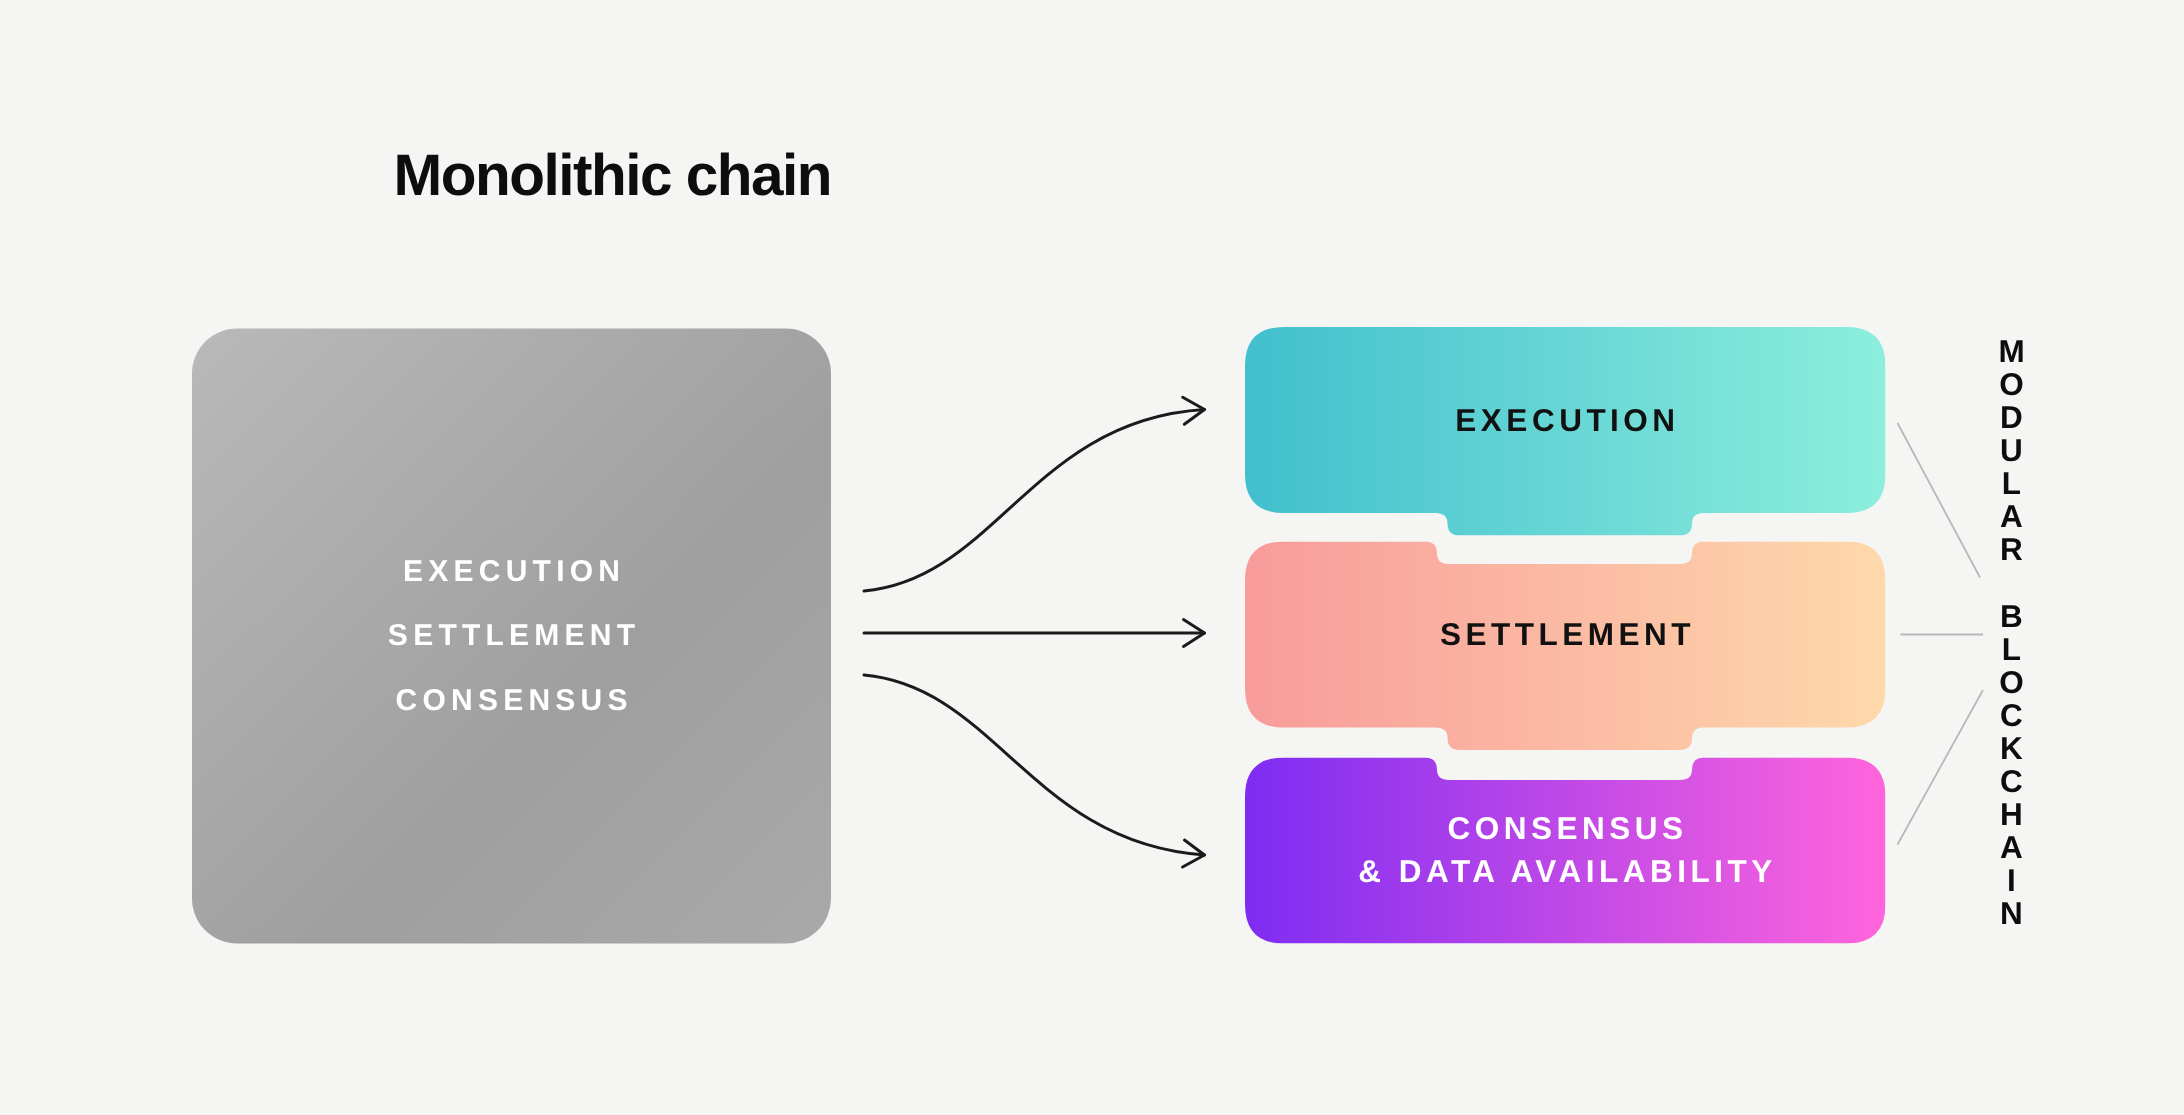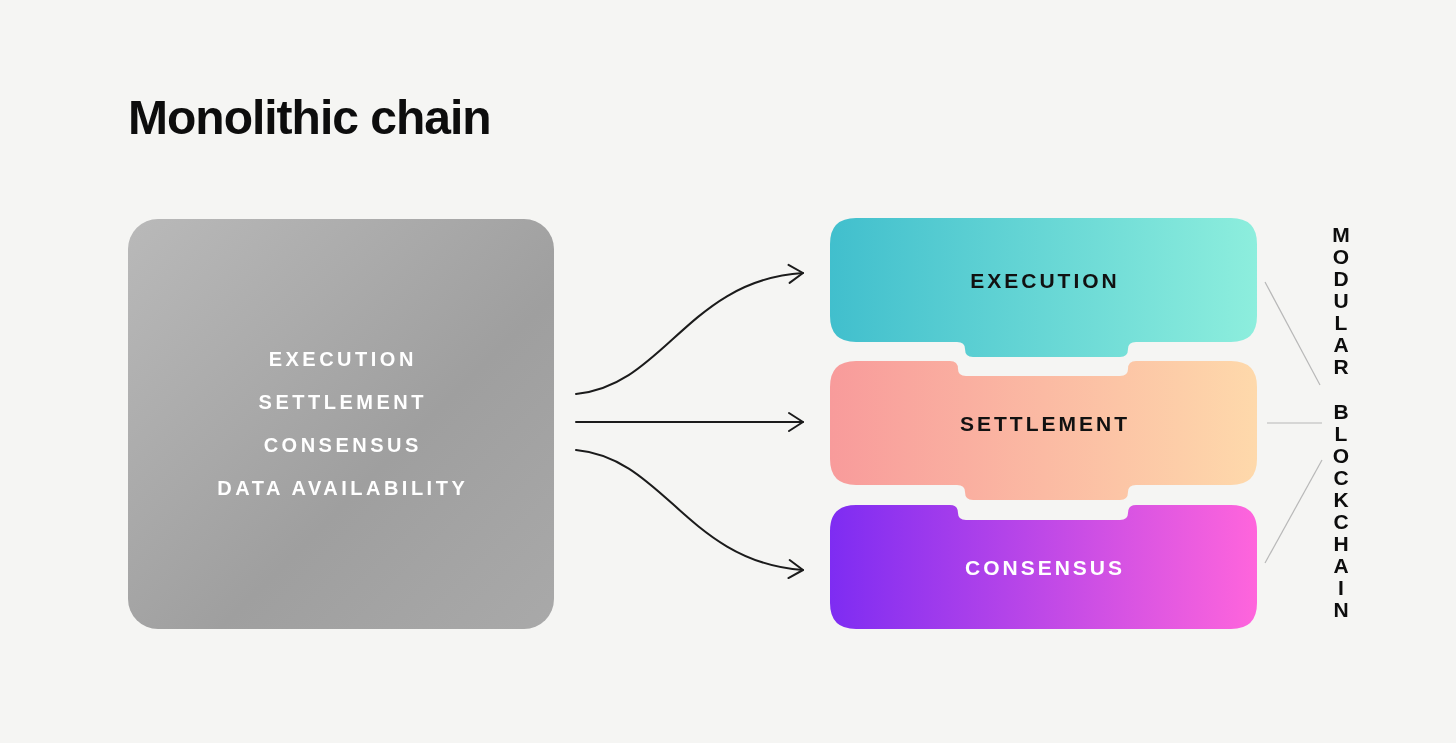--- a/index.html
+++ b/index.html
@@ -2,22 +2,22 @@
 <html><head>
 <meta charset="utf-8">
 <style>
   html,body { margin:0; padding:0; }
   #canvas {
     position:relative; width:1456px; height:743px;
     background:#f5f5f3; overflow:hidden;
     font-family:"Liberation Sans", sans-serif; color:#111;
   }
   .title {
-    position:absolute; text-align:left;
-    font-size:48px; font-weight:700; letter-spacing:-1px; line-height:52px; color:#0d0d0d;
+    position:absolute; text-align:right;
+    font-size:39px; font-weight:700; letter-spacing:-1px; line-height:52px; color:#0d0d0d;
   }
   #title-left  { left:128px; top:92px; width:426px; }
   #title-right { left:830px; top:92px; width:427px; }
 
   #mono-box {
     position:absolute; left:128px; top:219px; width:426px; height:410px;
     border-radius:30px;
     background:linear-gradient(135deg,#b9b9b9 0%, #9f9f9f 60%, #a9a9a9 100%);
     display:flex; flex-direction:column; align-items:center; justify-content:center;
   }
@@ -52,21 +52,20 @@
 <body>
 
 <div id="canvas" style="background: rgb(245, 245, 243);">
 
   <div id="title-left" class="title">Monolithic chain</div>
 
   <div id="mono-box">
     <div class="mono-line">EXECUTION</div>
     <div class="mono-line">SETTLEMENT</div>
     <div class="mono-line">CONSENSUS</div>
-    <div class="mono-line">DATA AVAILABILITY</div>
   </div>
 
   <svg id="arrows-svg" width="264" height="350" viewBox="0 0 264 350">
     <defs>
       <marker id="ah" viewBox="0 0 18 22" refX="16" refY="11" markerWidth="18" markerHeight="22" markerUnits="userSpaceOnUse" orient="auto">
         <path d="M 2,2 L 16,11 L 2,20" fill="none" stroke="#1b1b1b" stroke-width="2" stroke-linecap="round" stroke-linejoin="round"></path>
       </marker>
     </defs>
     <path d="M 20,154 C 108,146 132,40 247,33" fill="none" stroke="#1b1b1b" stroke-width="2" stroke-linecap="round" marker-end="url(#ah)"></path>
     <path d="M 20,182 L 247,182" fill="none" stroke="#1b1b1b" stroke-width="2" stroke-linecap="round" marker-end="url(#ah)"></path>
@@ -103,20 +102,21 @@
     <defs>
       <linearGradient id="g3" x1="0" y1="0" x2="1" y2="0">
         <stop offset="0" stop-color="#7e2cf2"></stop>
         <stop offset="1" stop-color="#ff65dc"></stop>
       </linearGradient>
     </defs>
     <path fill="url(#g3)" d="M 26,0 H 120 Q 128,0 128,8 Q 128,15 136,15 H 290 Q 298,15 298,8 Q 298,0 306,0 H 401 Q 427,0 427,26 V 98 Q 427,124 401,124 H 26 Q 0,124 0,98 V 26 Q 0,0 26,0 Z"></path>
   </svg>
   <div class="block-label light" style="top:505px">
     <div class="ln">CONSENSUS</div>
+    <div class="ln">&amp; DATA AVAILABILITY</div>
   </div>
 
   <svg id="connector-svg" width="74" height="296" viewBox="0 0 74 296">
     <line x1="9" y1="8" x2="64" y2="111" stroke="#b8b8b8" stroke-width="1.2"></line>
     <line x1="11" y1="149" x2="66" y2="149" stroke="#b8b8b8" stroke-width="1.2"></line>
     <line x1="66" y1="186" x2="9" y2="289" stroke="#b8b8b8" stroke-width="1.2"></line>
   </svg>
 
   <div id="vlabel">
     <div id="vword1" class="vword">

